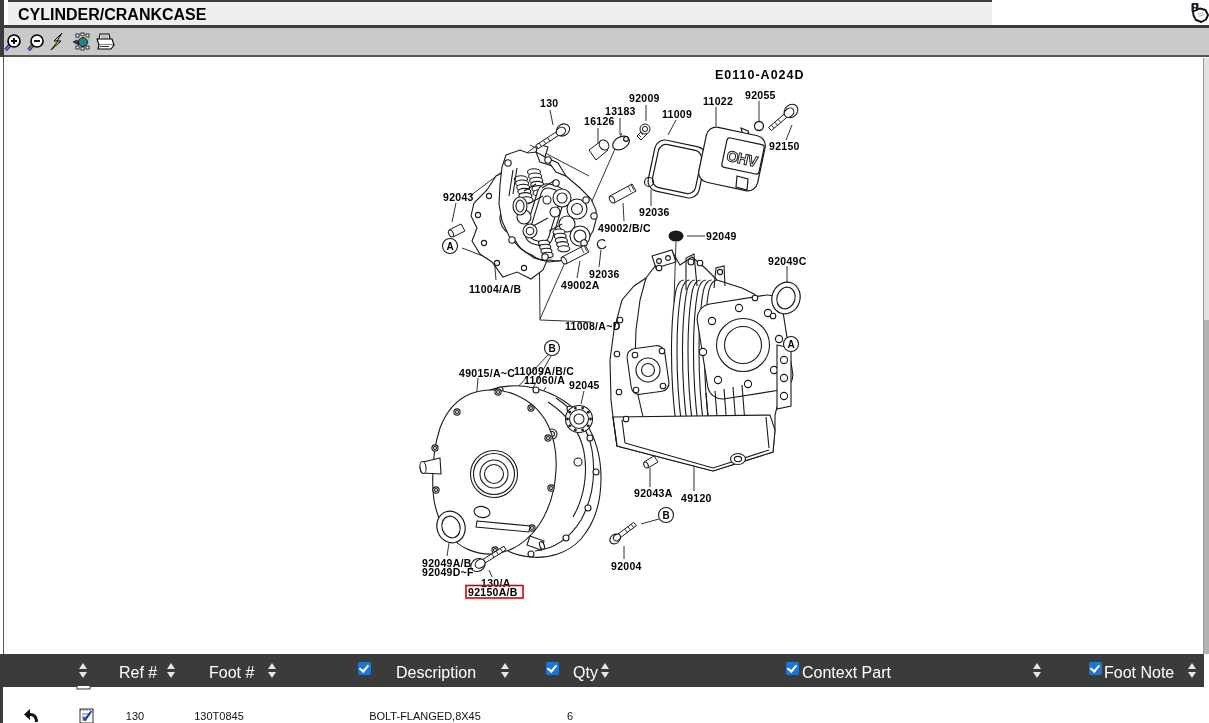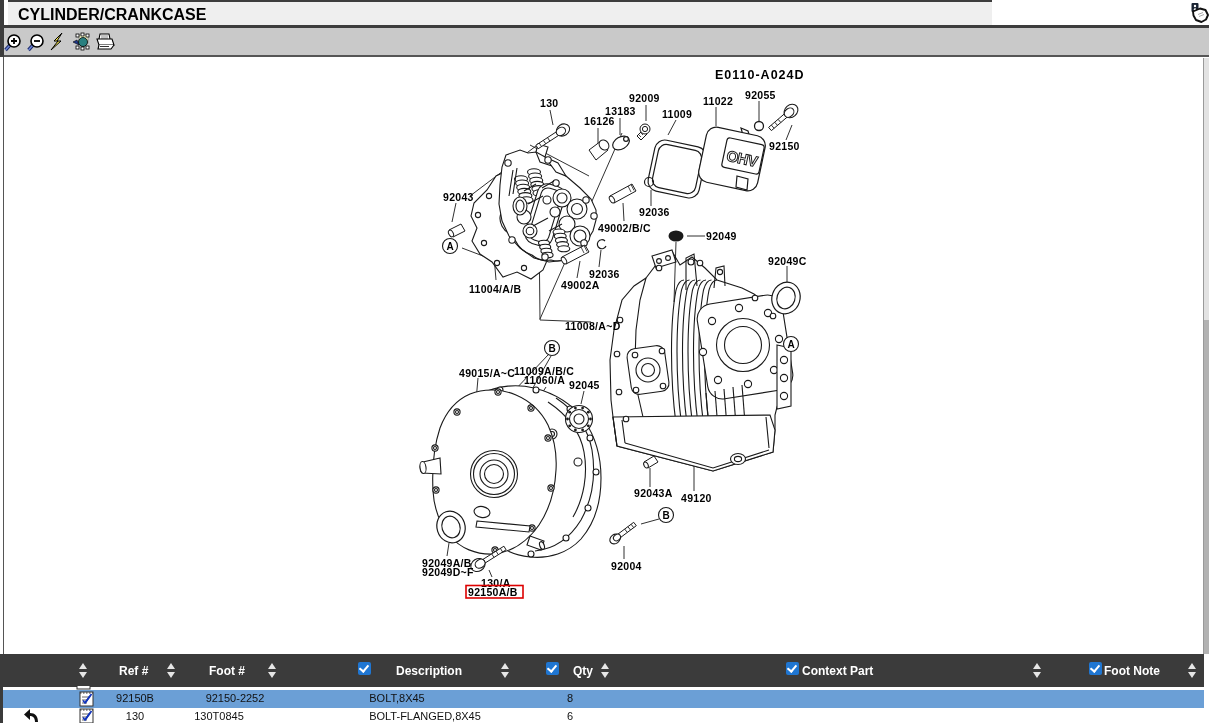--- a/index.html
+++ b/index.html
@@ -9,21 +9,21 @@
 .sep1{position:absolute;left:0;top:25px;width:1209px;height:3px;background:#3c3c3c;}
 .toolbar{position:absolute;left:0;top:28px;width:1209px;height:29px;background:#c9c9c9;border-bottom:2px solid #555;box-sizing:border-box;}
 .leftedge{position:absolute;left:0;top:0;width:4px;height:57px;background:#3c3c3c;}
 .leftline{position:absolute;left:3px;top:57px;width:1px;height:597px;background:#555;}
 .rightline{position:absolute;left:1203px;top:58px;width:1px;height:596px;background:#999;}
 .righttrack{position:absolute;left:1204px;top:58px;width:5px;height:596px;background:#e2e2e2;}
 .rightthumb{position:absolute;left:1204px;top:320px;width:5px;height:334px;background:#b2b2b2;}
 #diagram{position:absolute;left:0;top:0;}
 .tbl{position:absolute;left:0;top:654px;width:1209px;height:69px;background:#fff;}
 .thead{position:absolute;left:0;top:0;width:1204px;height:33px;background:#3b3b3b;}
-.thead .lab{position:absolute;top:10px;font-size:12px;font-weight:bold;color:#fff;white-space:nowrap;}
+.thead .lab{position:absolute;top:10px;font-size:16px;font-weight:normal;color:#fff;white-space:nowrap;}
 .sort{position:absolute;top:9px;width:9px;height:15px;}
 .sort i{position:absolute;left:0;width:0;height:0;border-left:4.5px solid transparent;border-right:4.5px solid transparent;}
 .sort .up{top:0;border-bottom:6px solid #e6e6e6;}
 .sort .dn{bottom:0;border-top:6px solid #e6e6e6;}
 .cb{position:absolute;top:8px;width:13px;height:13px;background:#1f76d2;border-radius:2px;}
 .cb:after{content:"";position:absolute;left:3px;top:1px;width:4px;height:7px;border:solid #fff;border-width:0 2px 2px 0;transform:rotate(40deg);}
 .row1{position:absolute;left:3px;top:36px;width:1201px;height:18px;background:#6b9fd6;}
 .row2{position:absolute;left:3px;top:54px;width:1201px;height:15px;background:#fff;}
 .cell{position:absolute;font-size:11px;color:#111;white-space:nowrap;transform:translateX(-50%);top:2px;}
 .tleftedge{position:absolute;left:0;top:0;width:3px;height:69px;background:#3b3b3b;}
@@ -486,33 +486,20 @@
     <div class="cb" style="left:1089px"></div>
     <div class="lab" style="left:1104px">Foot Note</div>
     <div class="sort" style="left:1188px">
         <i class="up"></i>
         <i class="dn"></i>
       </div>
   </div>
   <svg width="16" height="4" style="position:absolute;left:76px;top:32px">
     <rect x="1" y="-4" width="13" height="7" fill="#fff" stroke="#333" stroke-width="1"></rect>
   </svg>
-  <div class="row1">
-    <svg width="16" height="16" style="position:absolute;left:76px;top:1px">
-      <rect x="1" y="1" width="13" height="14" fill="#fff" stroke="#333" stroke-width="1"></rect>
-      <path d="M1,2 L14,2" stroke="#333" stroke-width="1" stroke-dasharray="1.5 1.5"></path>
-      <path d="M3,6 L10,6 M3,9 L9,9 M3,12 L8,12" stroke="#666" stroke-width="1"></path>
-      <path d="M12.5,3 L6,12" stroke="#1133bb" stroke-width="1.8"></path>
-      <path d="M4,9.5 L6,12 L11,5" stroke="#1133bb" stroke-width="1.6" fill="none"></path>
-    </svg>
-    <div class="cell" style="left:132px">92150B</div>
-    <div class="cell" style="left:232px">92150-2252</div>
-    <div class="cell" style="left:394px">BOLT,8X45</div>
-    <div class="cell" style="left:567px">8</div>
-  </div>
   <div class="row2">
     <svg width="22" height="15" style="position:absolute;left:21px;top:0px">
       <path d="M14,14 C14,8 11,5 6,5 L6,1 L0,6.5 L6,12 L6,8 C9,8 11,10 11,14 Z" fill="#111"></path>
     </svg>
     <svg width="16" height="15" style="position:absolute;left:76px;top:0px">
       <rect x="1" y="1" width="13" height="14" fill="#fff" stroke="#333" stroke-width="1"></rect>
       <path d="M1,2 L14,2" stroke="#333" stroke-width="1" stroke-dasharray="1.5 1.5"></path>
       <path d="M3,6 L10,6 M3,9 L9,9 M3,12 L8,12" stroke="#666" stroke-width="1"></path>
       <path d="M12.5,3 L6,12" stroke="#1133bb" stroke-width="1.8"></path>
       <path d="M4,9.5 L6,12 L11,5" stroke="#1133bb" stroke-width="1.6" fill="none"></path>

